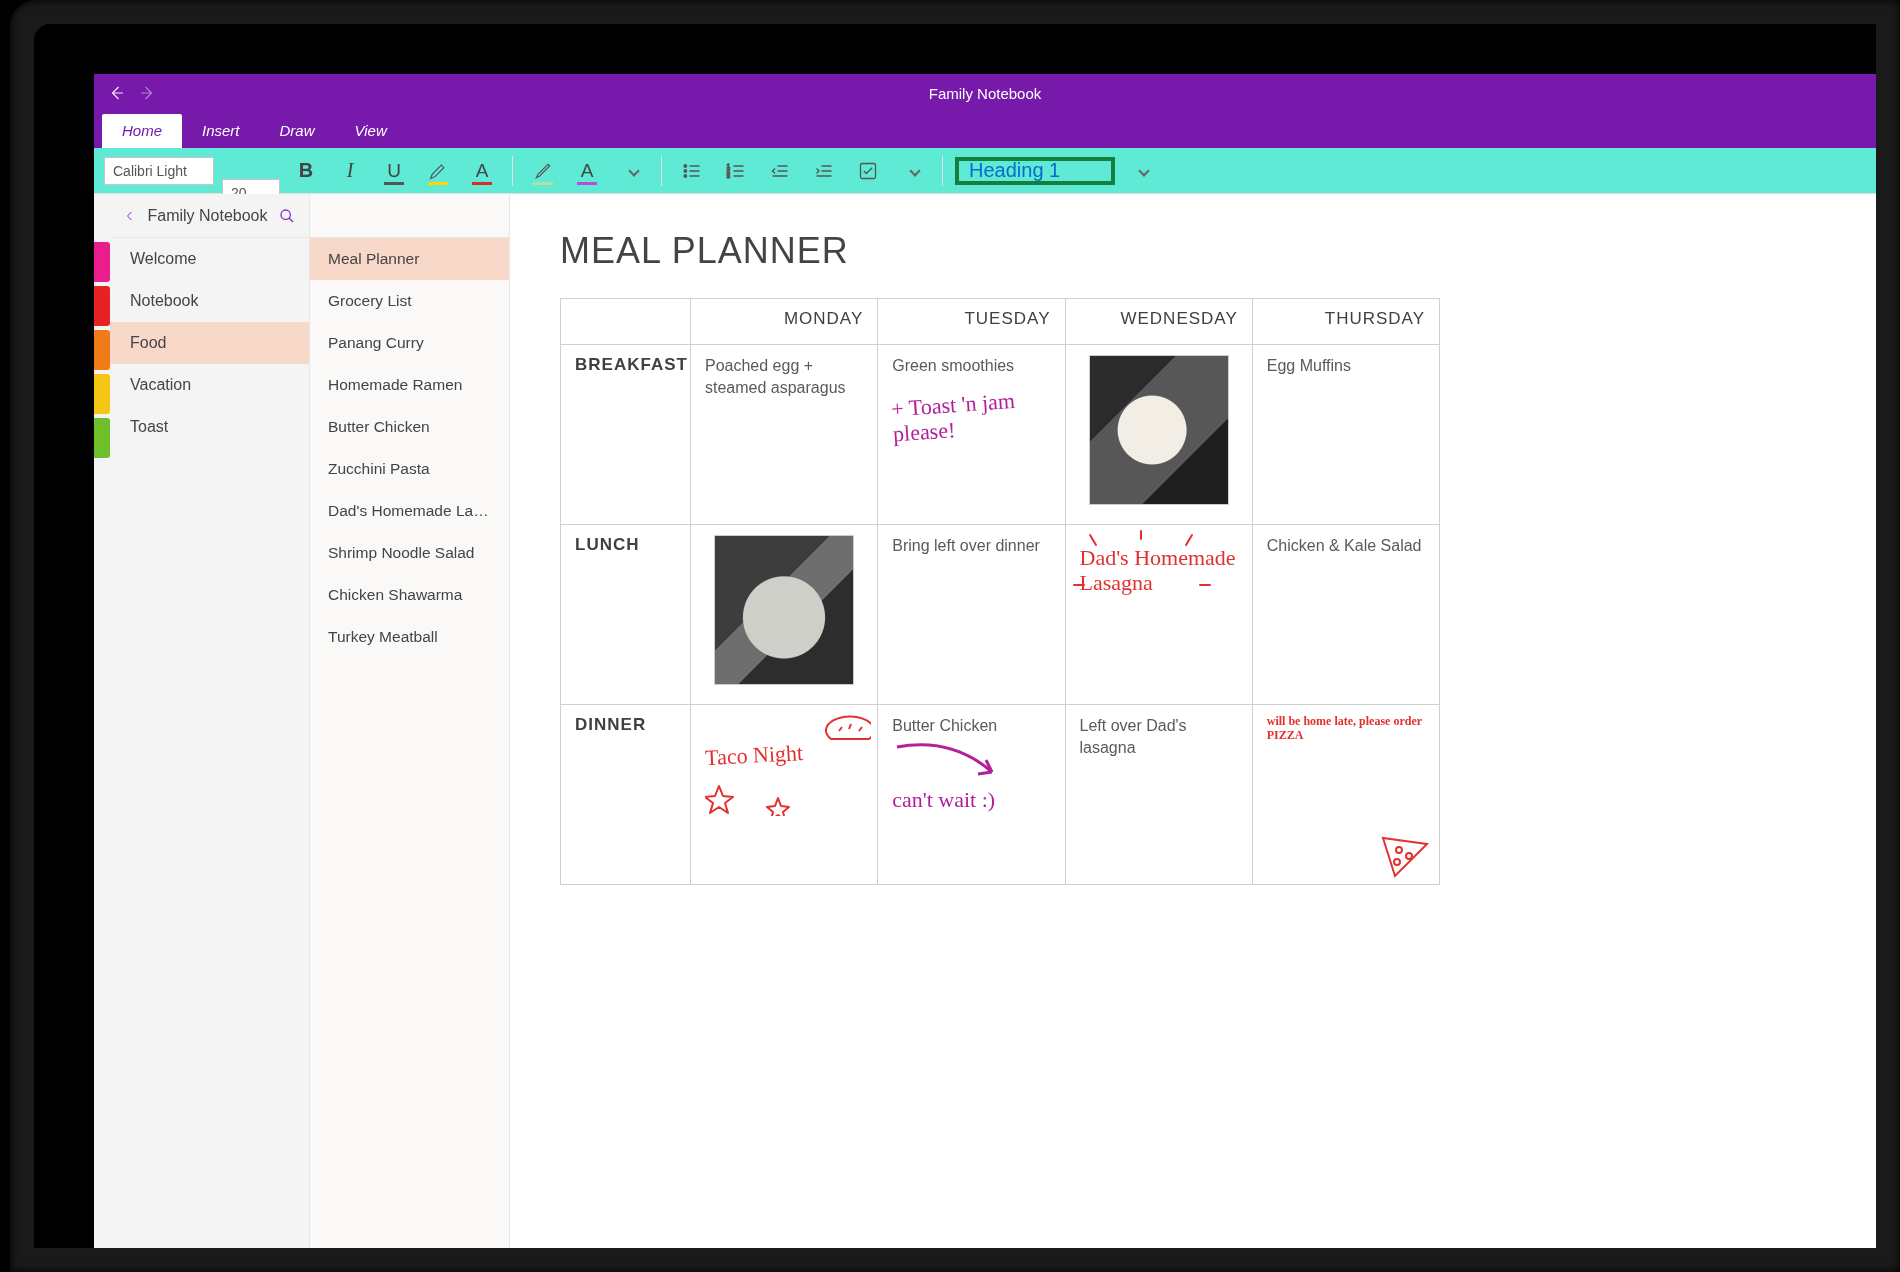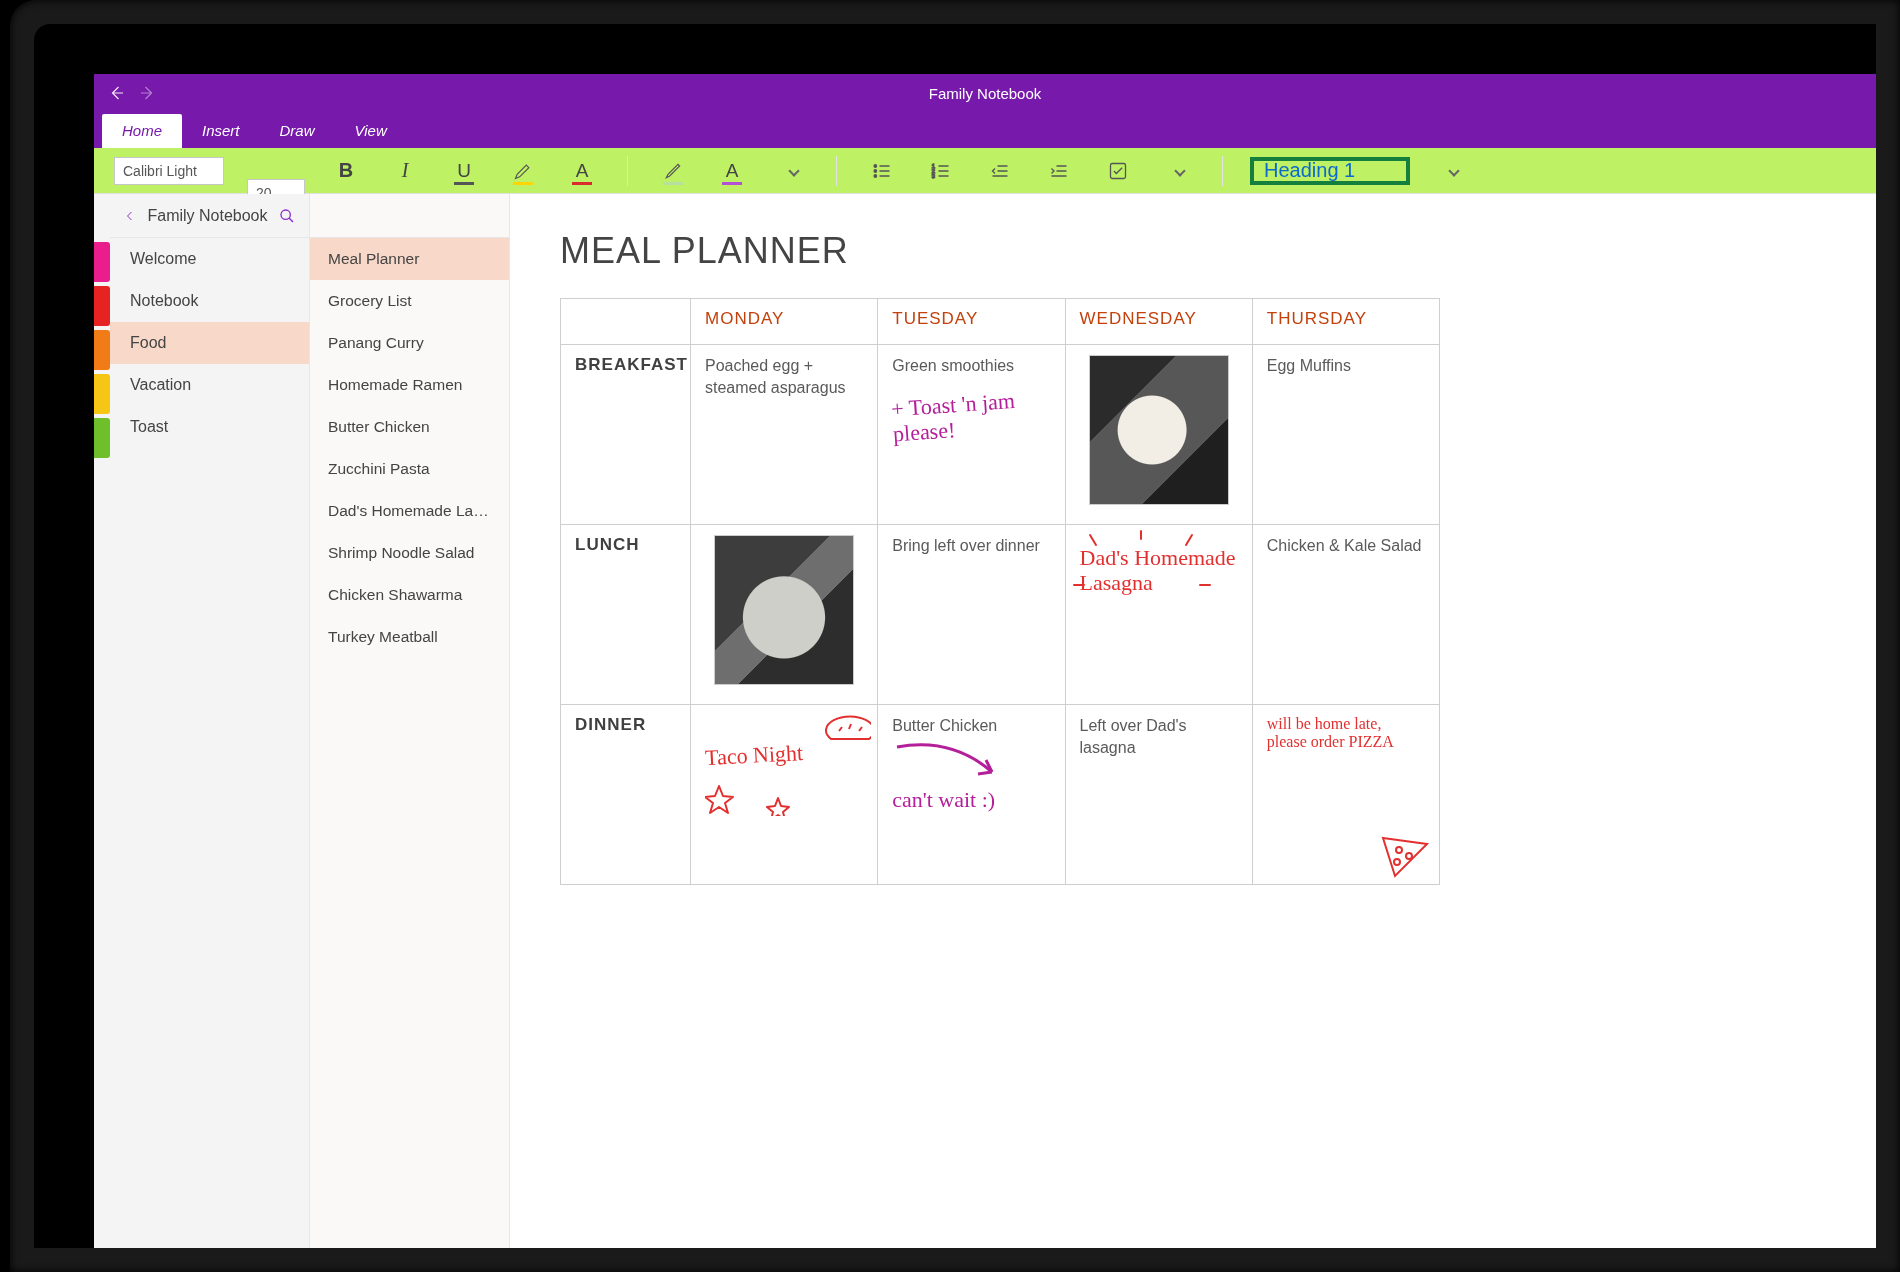--- a/index.html
+++ b/index.html
@@ -85,26 +85,26 @@
     font-style:italic;
   }
   .tab.active {
     background:#fff; color:#7719aa;
     border-radius: 2px 2px 0 0;
   }
 
   
   .ribbon {
     height: 46px;
-    background: #bef264;
+    background: #5eead4;
     border-bottom: 1px solid #e0e0e0;
     display:flex;
     align-items:center;
-    gap: 23px;
-    padding: 0 20px;
+    gap: 8px;
+    padding: 0 10px;
   }
   .combo {
     height: 28px;
     border: 1px solid #c6c6c6;
     padding: 0 8px;
     font-size:14px;
     color:#555;
     display:flex; align-items:center;
     background:#fff;
     min-width: 50px;
@@ -211,22 +211,22 @@
     font-size: 16px;
     color:#5a5a5a;
     height: 180px;
     overflow:hidden;
   }
   table.meal thead th {
     height: 46px;
     font-size: 17px;
     letter-spacing: 1px;
     font-weight: 500;
-    color:#c2410c;
-    text-align:left;
+    color:#404040;
+    text-align:right;
   }
   table.meal tbody th {
     width: 130px;
     font-size: 17px;
     letter-spacing: 1px;
     font-weight: 600;
     color:#404040;
     text-align:left;
   }
   .cell-text { line-height: 1.35; }
@@ -497,21 +497,21 @@
                   <svg width="120" height="50">
                     <path d="M5 10 Q60 0 100 35" stroke="#b3209a" stroke-width="3" fill="none"></path>
                     <path d="M100 35l-6-12M100 35l-14 2" stroke="#b3209a" stroke-width="3" fill="none"></path>
                     </svg>
                   <div class="ink magenta">can't wait :)</div>
                 </td>
                 <td>
                   <div class="cell-text">Left over Dad's lasagna</div>
                 </td>
                 <td style="position:relative;">
-                  <div class="ink red" style="font-size:16px;">will be home late, please order PIZZA</div>
+                  <div class="ink red" style="font-size:12px;font-weight:bold;">will be home late, please order PIZZA</div>
                   <svg width="60" height="50" style="position:absolute;right:4px;bottom:4px;">
                     <g stroke="#e2302f" stroke-width="2" fill="none">
                         <path d="M8 8 L52 14 L20 46 Z"></path>
                         <circle cx="24" cy="20" r="3"></circle>
                         <circle cx="34" cy="26" r="3"></circle>
                         <circle cx="22" cy="32" r="3"></circle>
                       </g>
                     </svg>
                 </td>
               </tr>

